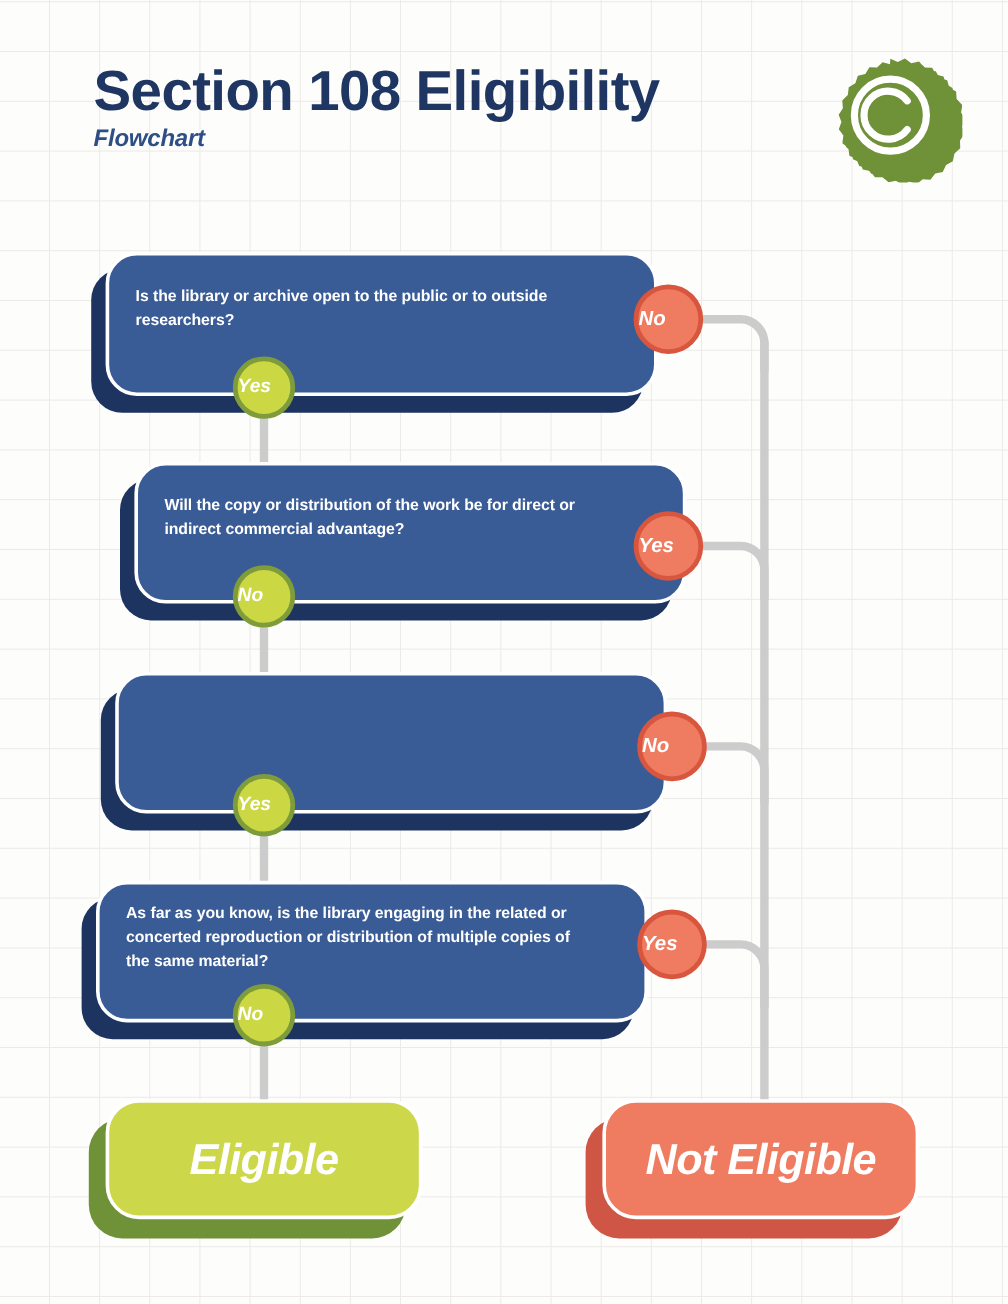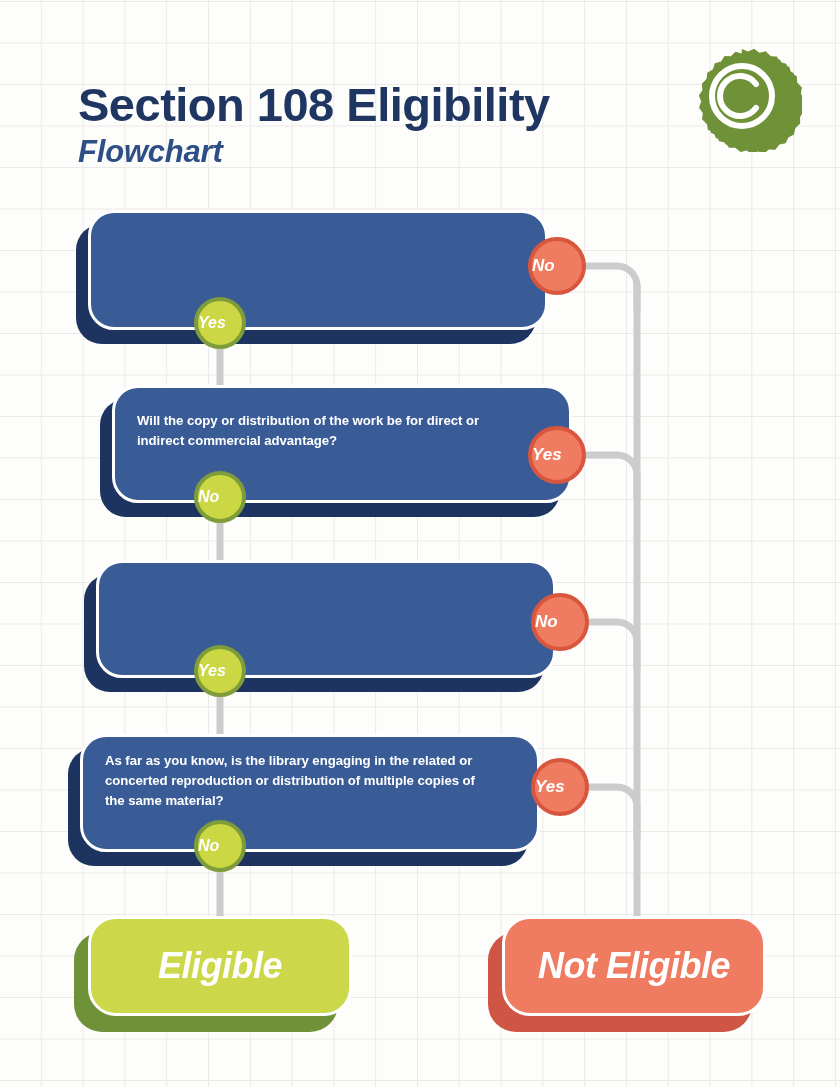--- a/index.html
+++ b/index.html
@@ -34,24 +34,23 @@
     top: 52px;
     width: 620px;
   }
   #title {
     font-size: 47px;
     font-weight: bold;
     color: #1e3661;
     letter-spacing: -0.5px;
     line-height: 1.04;
     white-space: nowrap;
-    margin-top: 29px;
   }
   #subtitle {
-    font-size: 31px;
+    font-size: 20px;
     font-style: italic;
     font-weight: bold;
     color: #2e4f85;
     letter-spacing: -0.2px;
     margin-top: 4px;
   }
 
   
   #seal {
     position: absolute;
@@ -219,20 +218,21 @@
       <path d="M 582 622 H 617 a 20 20 0 0 1 20 20 V 670"></path>
       <path d="M 582 787 H 617 a 20 20 0 0 1 20 20 V 840"></path>
 
       <line x1="637" y1="284" x2="637" y2="932"></line>
     </g>
   </svg>
 
   <div class="qbox" id="q1" style="left:88px; top:210px; width:460px; height:120px;">
     <div class="shadow"></div>
     <div class="panel"></div>
+    <div class="qtext" style="top:27px;">Is the library or archive open to the public or to outside researchers?</div>
   </div>
   <div class="badge badge-green badge-down" style="left:194px; top:297px;">
     <span>Yes</span>
   </div>
   <div class="badge badge-red badge-side" style="left:528px; top:237px;">
     <span>No</span>
   </div>
 
   <div class="qbox" id="q2" style="left:92px; top:385px; width:460px; height:118px;margin-left:20px;">
     <div class="shadow"></div>

